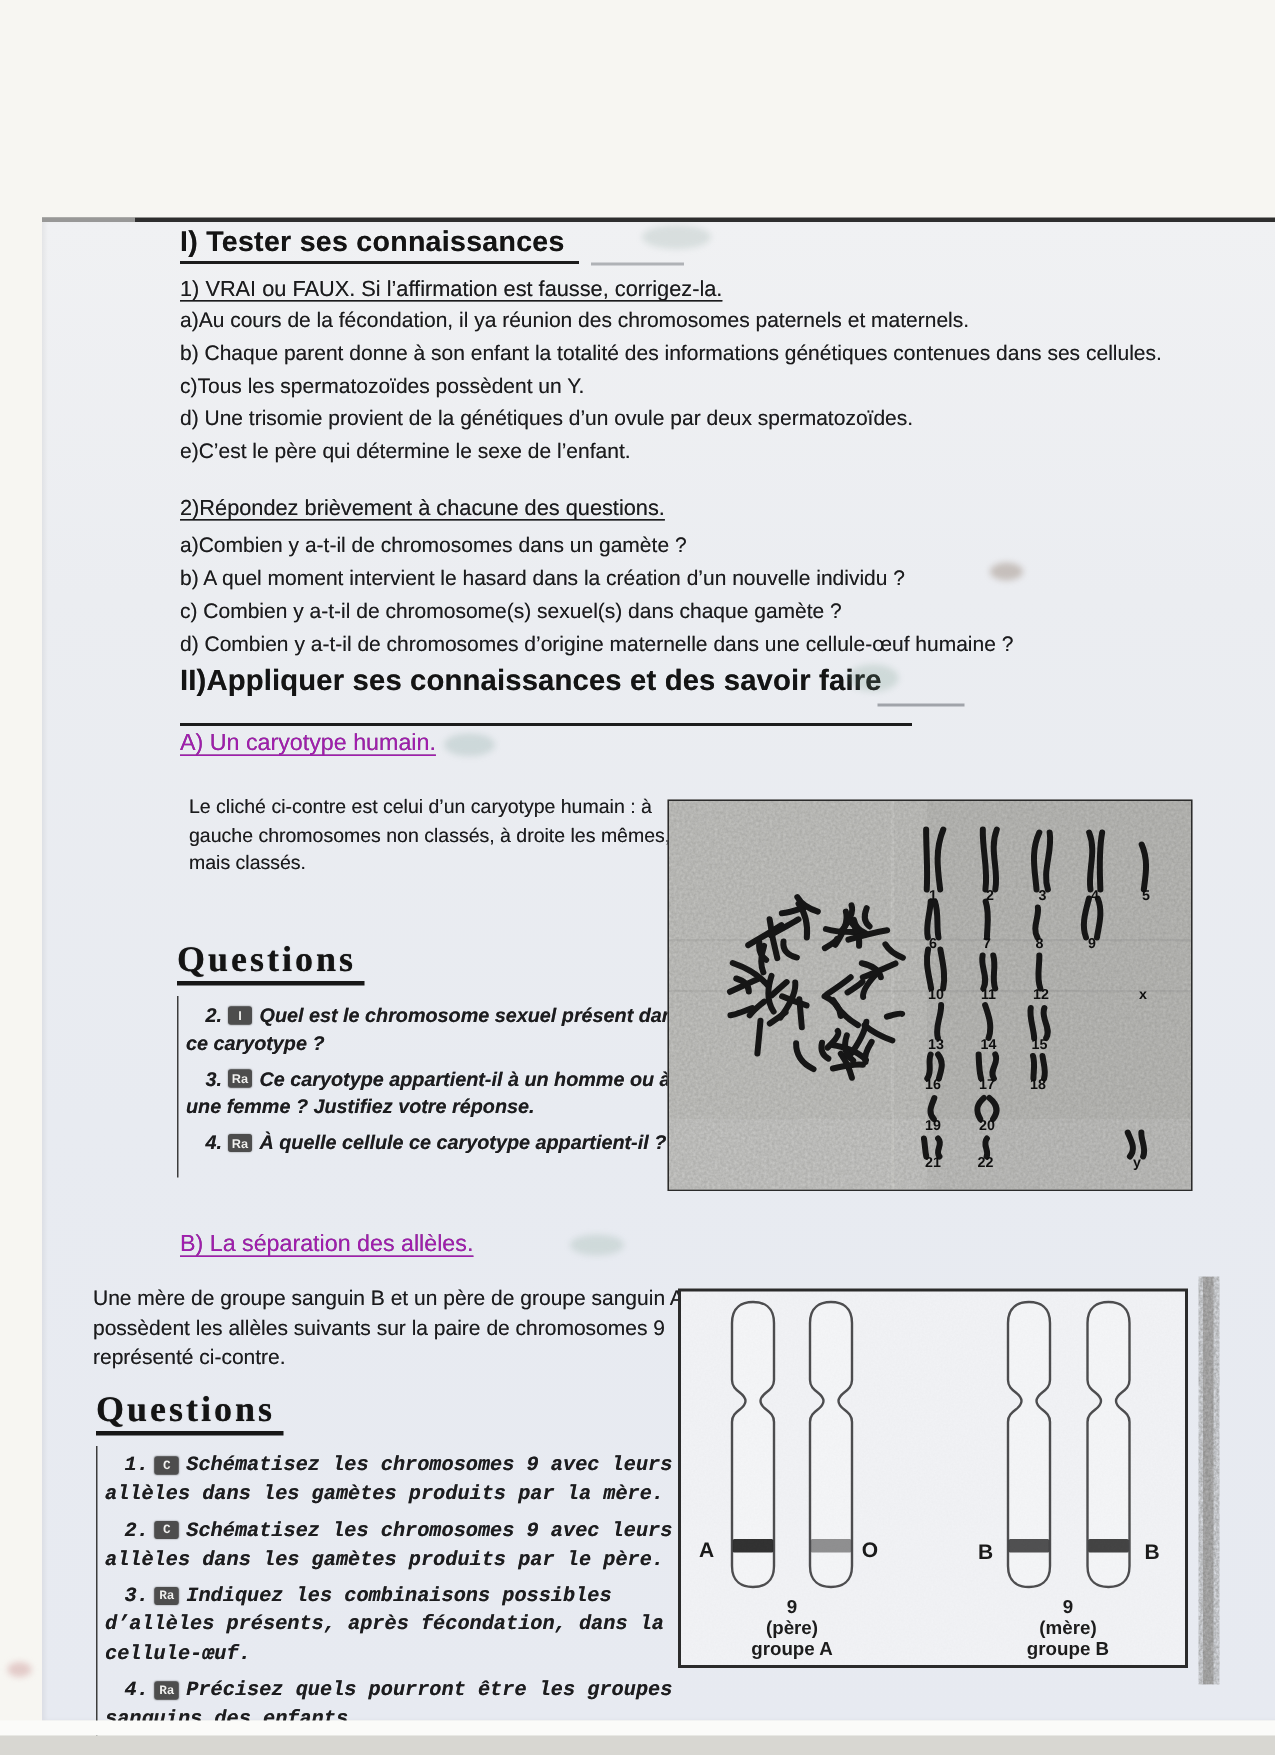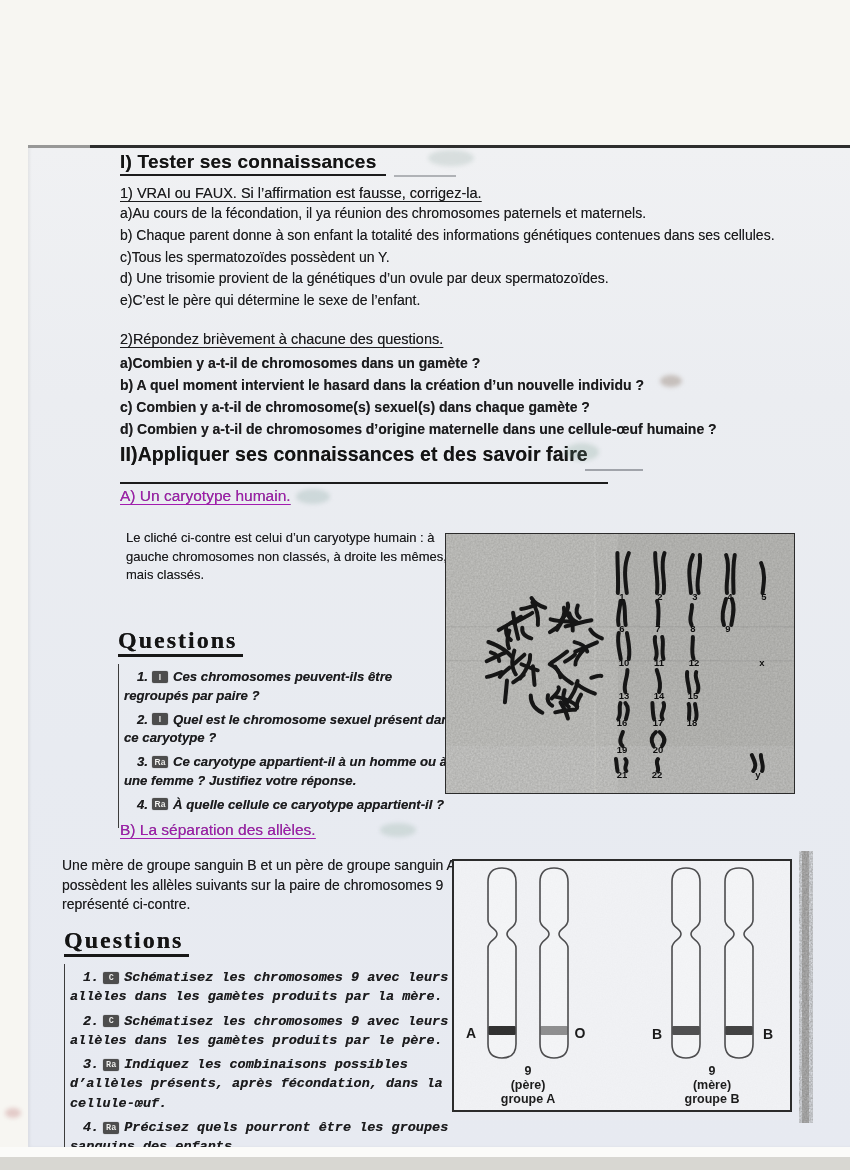--- a/index.html
+++ b/index.html
@@ -28,21 +28,21 @@
   .subhead{font-size:14.5px;color:#1b1b1d;text-decoration:underline;
            text-underline-offset:2.5px;text-shadow:0 0 .3px rgba(0,0,0,.55);}
   .sub1{left:120px;top:185px;}
   .sub2{left:120px;top:331px;}
   .h3{font-size:15.5px;color:#a21caf;text-decoration:underline;text-underline-offset:3px;
       text-shadow:0 0 .3px rgba(0,0,0,.55);}
   .h3a{left:120px;top:487px;}
   .h3b{left:120px;top:821px;}
   .plist{font-size:14px;line-height:21.8px;text-shadow:0 0 .3px rgba(0,0,0,.5);}
   .list1{left:120px;top:203px;width:655px;}
-  .list2{left:120px;top:352px;width:660px;line-height:22px;font-weight:bold;}
+  .list2{left:120px;top:352px;width:660px;line-height:22px;}
   .intro{text-shadow:0 0 .3px rgba(0,0,0,.5);}
   .introA{left:126px;top:529px;width:330px;font-size:13px;line-height:18.6px;}
   .introB{left:62px;top:856px;width:418px;font-size:14px;line-height:19.5px;}
 
   
   .qbox .qtitle{display:inline-block;font-family:"Liberation Serif",serif;font-weight:bold;
       font-size:24px;letter-spacing:2px;color:#141414;border-bottom:3.5px solid #171717;
       padding:0 6px 0 0;text-shadow:0 0 .5px rgba(0,0,0,.7);}
   .qbox .qlist{border-left:1.8px solid #3c3c3c;margin-top:7px;padding:4px 0 8px 5px;}
   .qboxA{left:118px;top:627px;width:341px;}
@@ -105,21 +105,20 @@
 
 <div class="abs h2">II)Appliquer ses connaissances et des savoir faire</div>
 <div class="abs h2-ext"></div>
 
 <div class="abs h3 h3a">A) Un caryotype humain.</div>
 <div class="abs intro introA">Le cliché ci-contre est celui d’un caryotype humain : à gauche chromosomes non classés, à droite les mêmes, mais classés.</div>
 
 <div class="abs qbox qboxA">
   <div class="qtitle">Questions</div>
   <div class="qlist">
-    <p class="q"><b class="qnum">1.</b><span class="badge">I</span><span>Ces chromosomes peuvent-ils être regroupés par paire ?</span></p>
     <p class="q"><b class="qnum">2.</b><span class="badge">I</span><span>Quel est le chromosome sexuel présent dans ce caryotype ?</span></p>
     <p class="q"><b class="qnum">3.</b><span class="badge">Ra</span><span>Ce caryotype appartient-il à un homme ou à une femme ? Justifiez votre réponse.</span></p>
     <p class="q"><b class="qnum">4.</b><span class="badge">Ra</span><span>À quelle cellule ce caryotype appartient-il ?</span></p>
   </div>
 </div>
 
 <div class="abs figA">
   <svg id="karyo-svg" width="348" height="259" viewBox="0 0 348 259" xmlns="http://www.w3.org/2000/svg">
     <defs>
       <filter id="grain" x="0" y="0" width="100%" height="100%">

